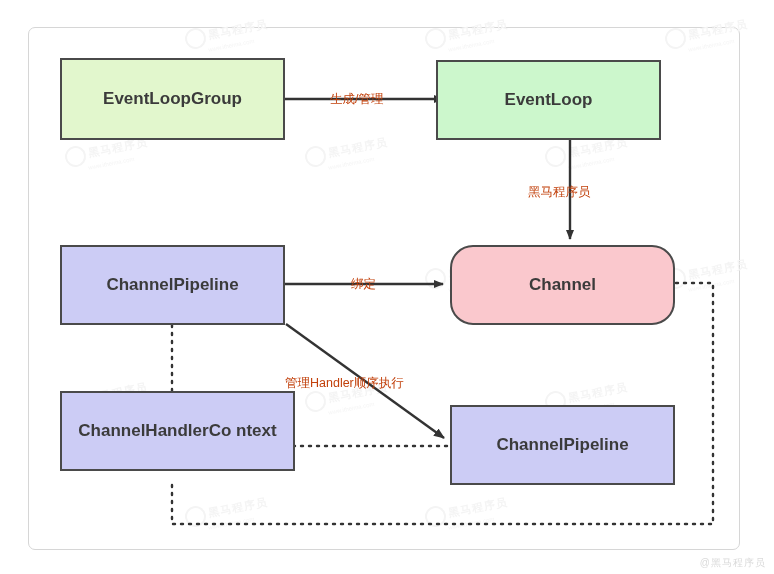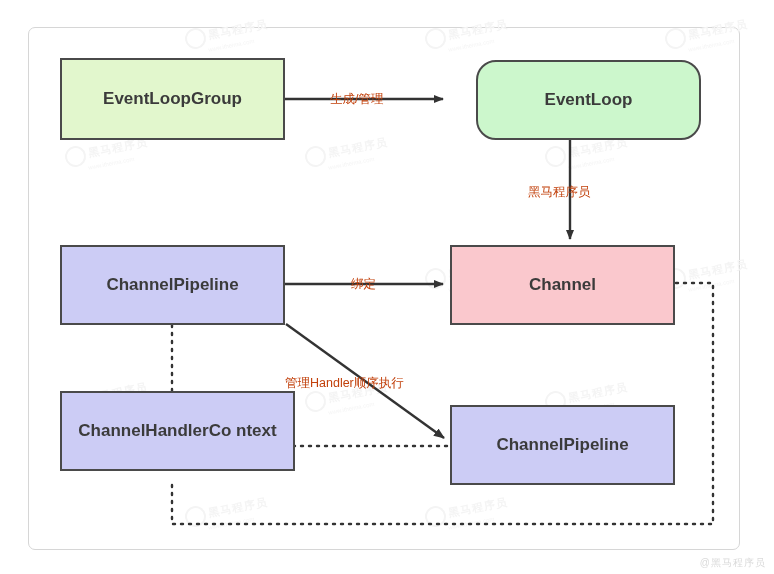--- a/index.html
+++ b/index.html
@@ -85,21 +85,21 @@
     text-align: center;
     font-weight: bold;
     font-size: 17px;
     color: #3b3b3b;
     line-height: 1.25;
     z-index: 3;
     padding: 2px 6px;
   }
   .node-green-light { background: #e2f7cd; }
   .node-green       { background: #ccf7cc; }
-  .node-pink        { background: #fac8cd; }
+  .node-pink        { background: #fac8cd; border-radius: 23px; }
   .node-purple      { background: #ccccf5; }
 
   
   .edge-label {
     position: absolute;
     font-size: 12.5px;
     color: #c2410c;
     white-space: nowrap;
     z-index: 4;
     background: transparent;
@@ -167,21 +167,21 @@
 
     <line x1="285" y1="446" x2="450" y2="446" stroke="#333333" stroke-width="2.4" stroke-dasharray="2,6" stroke-linecap="round"></line>
 
     <polyline points="676,283 713,283 713,524 172,524" fill="none" stroke="#333333" stroke-width="2.4" stroke-dasharray="2,6" stroke-linecap="round"></polyline>
   </svg>
 
   <div class="node node-green-light" style="left:60px; top:58px; width:225px; height:82px;">
     <span>EventLoopGroup</span>
   </div>
 
-  <div class="node node-green" style="left:476px; top:60px; width:225px; height:80px;border-radius:20px;">
+  <div class="node node-green" style="left:436px; top:60px; width:225px; height:80px;">
     <span>EventLoop</span>
   </div>
 
   <div class="node node-purple" style="left:60px; top:245px; width:225px; height:80px;">
     <span>ChannelPipeline</span>
   </div>
 
   <div class="node node-pink" style="left:450px; top:245px; width:225px; height:80px;">
     <span>Channel</span>
   </div>

